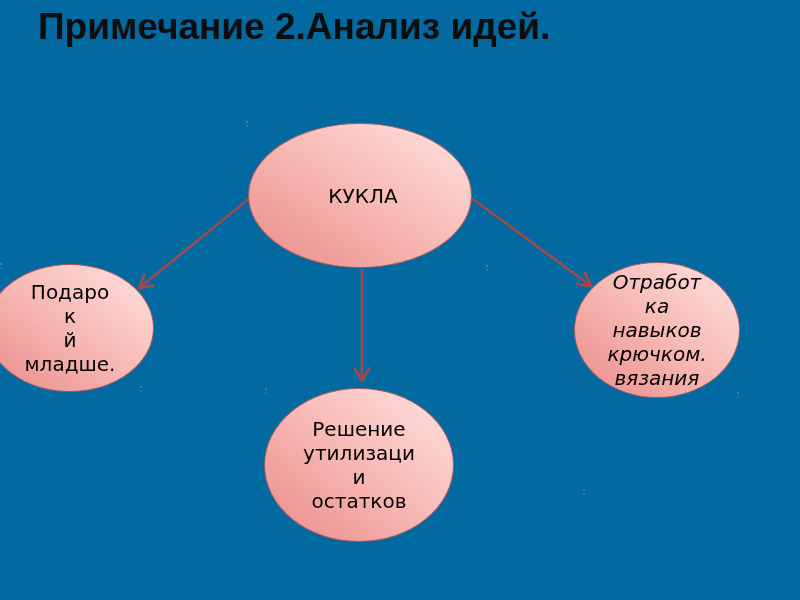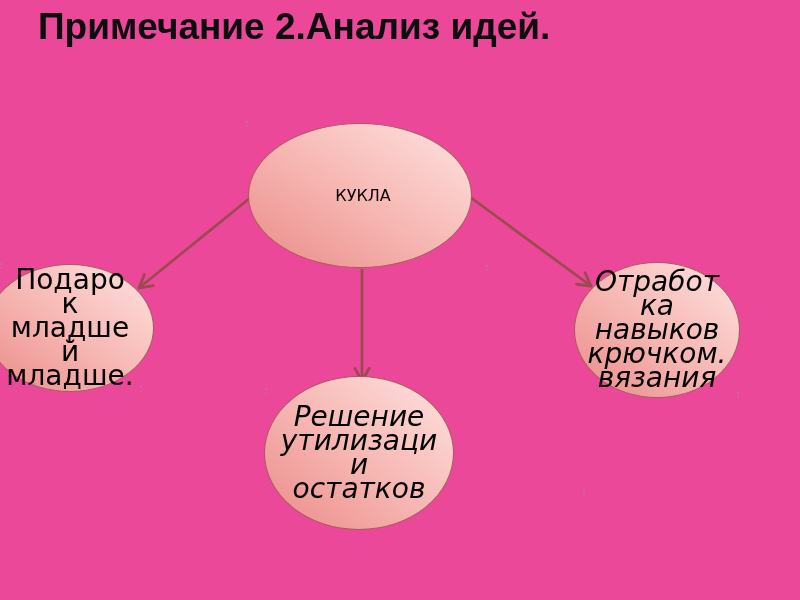--- a/index.html
+++ b/index.html
@@ -1,42 +1,42 @@
 <!DOCTYPE html>
 <html><head>
 <meta charset="utf-8">
 <style>
   html,body{margin:0;padding:0;background:#fff;}
   .slide{
-    position:relative;width:800px;height:600px;background:#ec4899;
+    position:relative;width:800px;height:600px;background:#0369a1;
     overflow:hidden;font-family:"Liberation Sans",sans-serif;
   }
   .title{
     position:absolute;left:38px;top:6px;margin:0;
     font-size:37px;font-weight:bold;color:#0d0d0d;
     letter-spacing:0px;white-space:nowrap;
     font-family:"Liberation Sans",sans-serif;
   }
   .connectors{position:absolute;left:0;top:0;width:800px;height:600px;}
   .node{
     position:absolute;border-radius:50%;
     border:1.6px solid #aa5c60;
     background:linear-gradient(to bottom left,#fee3e1 0%,#f6b4b0 55%,#ea8b88 100%);
     display:flex;align-items:center;justify-content:center;
     text-align:center;box-sizing:border-box;
   }
   .node-root{left:248px;top:123px;width:224px;height:145px;}
   .node-left{left:-14px;top:264px;width:168px;height:128px;}
-  .node-bottom{left:264px;top:376px;width:190px;height:154px;font-style:italic;}
+  .node-bottom{left:264px;top:388px;width:190px;height:154px;}
   .node-right{left:574px;top:262px;width:166px;height:136px;font-style:italic;}
   .node-label{
-    font-size:28px;line-height:24px;color:#000;
+    font-size:20px;line-height:24px;color:#000;
     font-family:"DejaVu Sans","Liberation Sans",sans-serif;
   }
-  .node-root .node-label{font-size:16px;line-height:22px;margin-left:6px;}
+  .node-root .node-label{font-size:20px;line-height:22px;margin-left:6px;}
   .stray{
     position:absolute;width:2px;height:2px;background:#8e9aa0;opacity:.5;
     box-shadow:0 4px 0 rgba(142,154,160,.5);
   }
 </style>
 </head>
 <body>
 
 <div class="slide">
 
@@ -54,21 +54,20 @@
   </svg>
 
   <div class="node node-root">
     <div class="node-label">КУКЛА</div>
   </div>
 
   <div class="node node-left">
     <div class="node-label">
         <div>Подаро</div>
         <div>к</div>
-        <div>младше</div>
         <div>й</div>
         <div>младше.</div>
       </div>
   </div>
 
   <div class="node node-bottom">
     <div class="node-label">
         <div>Решение</div>
         <div>утилизаци</div>
         <div>и</div>

